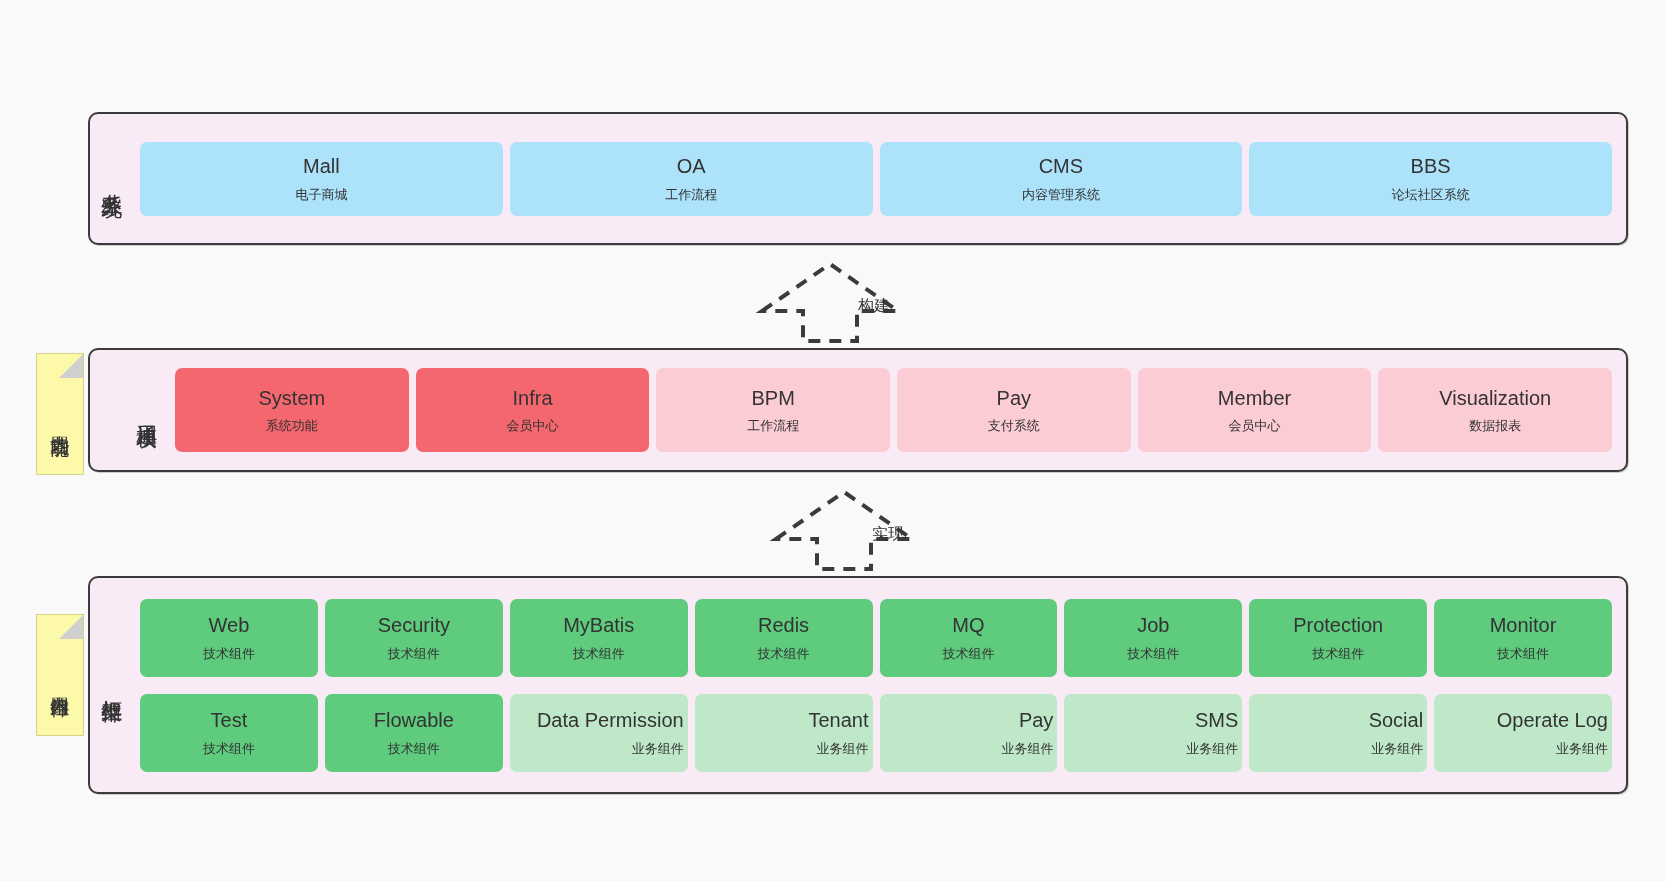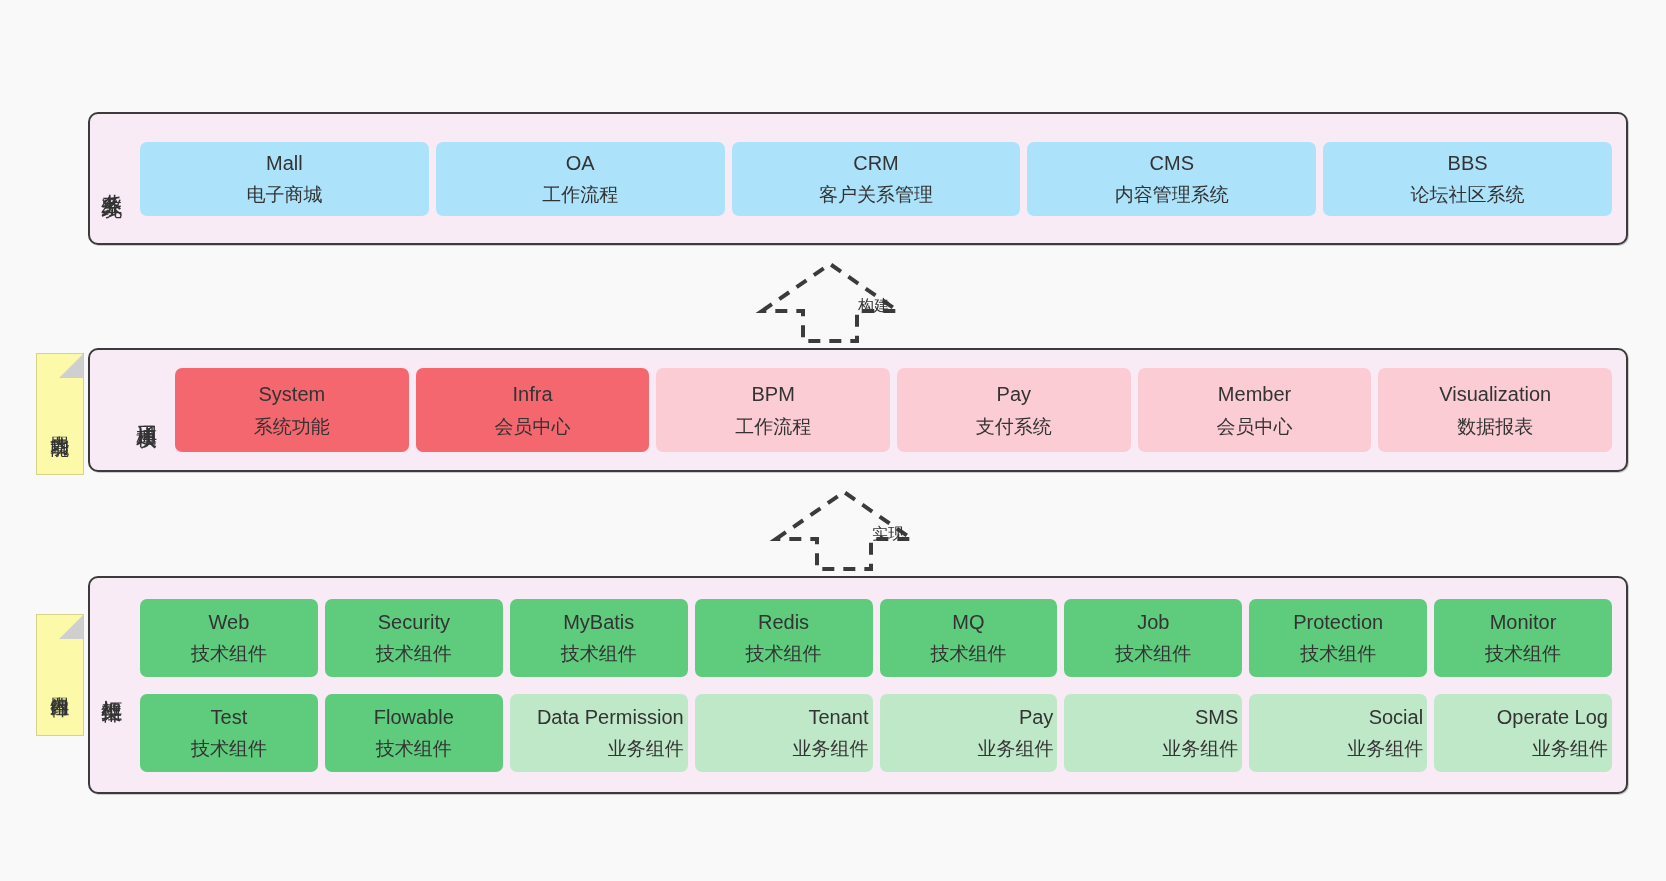--- a/index.html
+++ b/index.html
@@ -80,21 +80,21 @@
     text-align: center;
     color: #333333;
     line-height: 1.22;
     padding: 6px 4px;
   }
   .node .en {
     font-size: 20px;
     white-space: nowrap;
   }
   .node .cn {
-    font-size: 19px;
+    font-size: 13px;
     white-space: nowrap;
     margin-top: 8px;
   }
   .node.wrap .en {
     white-space: normal;
   }
 
   .biz-row .node  { height: 74px; background: #ace3fb; }
   .mod-row .node  { height: 84px; background: #fcccd4; }
   .mod-row .node.accent { background: #f4676f; }
@@ -162,24 +162,20 @@
           <div class="en">Mall</div>
           <div class="cn">电子商城</div>
         </div>
 
         <div class="node">
           <div class="en">OA</div>
           <div class="cn">工作流程</div>
         </div>
 
 
-        <div class="node">
-          <div class="en">CRM</div>
-          <div class="cn">客户关系管理</div>
-        </div>
 
         <div class="node">
           <div class="en">CMS</div>
           <div class="cn">内容管理系统</div>
         </div>
 
         <div class="node">
           <div class="en">BBS</div>
           <div class="cn">论坛社区系统</div>
         </div>

